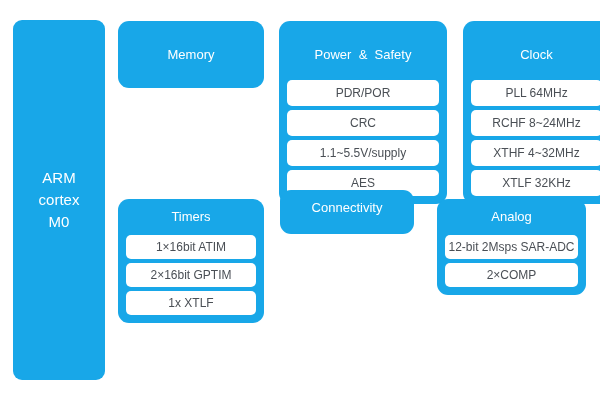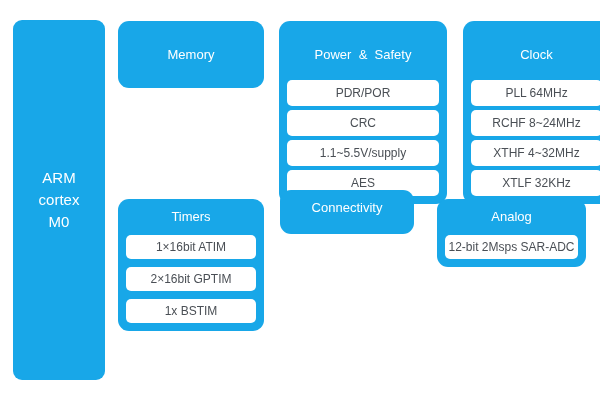--- a/index.html
+++ b/index.html
@@ -69,21 +69,21 @@
     overflow: hidden;
   }
   
   .row-bottom {
     padding-top: 8px;
   }
   .row-bottom .title {
     line-height: 20px;
     margin-bottom: 8px;
   }
-  .row-bottom .items { gap: 8px; }
+  .row-bottom .items { }
   .row-bottom .item {
     height: 24px;
     line-height: 24px;
   }
   
   .block-memory       { left: 118px; top: 21px;  width: 146px; }
   .block-power-safety { left: 279px; top: 21px;  width: 168px; }
   .block-clock        { left: 463px; top: 21px;  width: 147px; }
   .block-timers       { left: 118px; top: 199px; width: 146px; }
   .block-connectivity { left: 280px; top: 190px; width: 134px; }
@@ -126,28 +126,29 @@
       <div class="item">XTHF 4~32MHz</div>
       <div class="item">XTLF 32KHz</div>
     </div>
   </div>
 
   <div class="blue-block periph row-bottom block-timers">
     <div class="title">Timers</div>
     <div class="items">
       <div class="item">1×16bit ATIM</div>
       <div class="item">2×16bit GPTIM</div>
-      <div class="item">1x BSTIM</div>
+      <div class="item">1x XTLF</div>
     </div>
   </div>
 
   <div class="blue-block periph row-bottom block-connectivity">
     <div class="title">Connectivity</div>
   </div>
 
   <div class="blue-block periph row-bottom block-analog">
     <div class="title">Analog</div>
     <div class="items">
       <div class="item">12-bit 2Msps SAR-ADC</div>
+      <div class="item">2×COMP</div>
     </div>
   </div>
 
 </div>
 
 </body></html>

